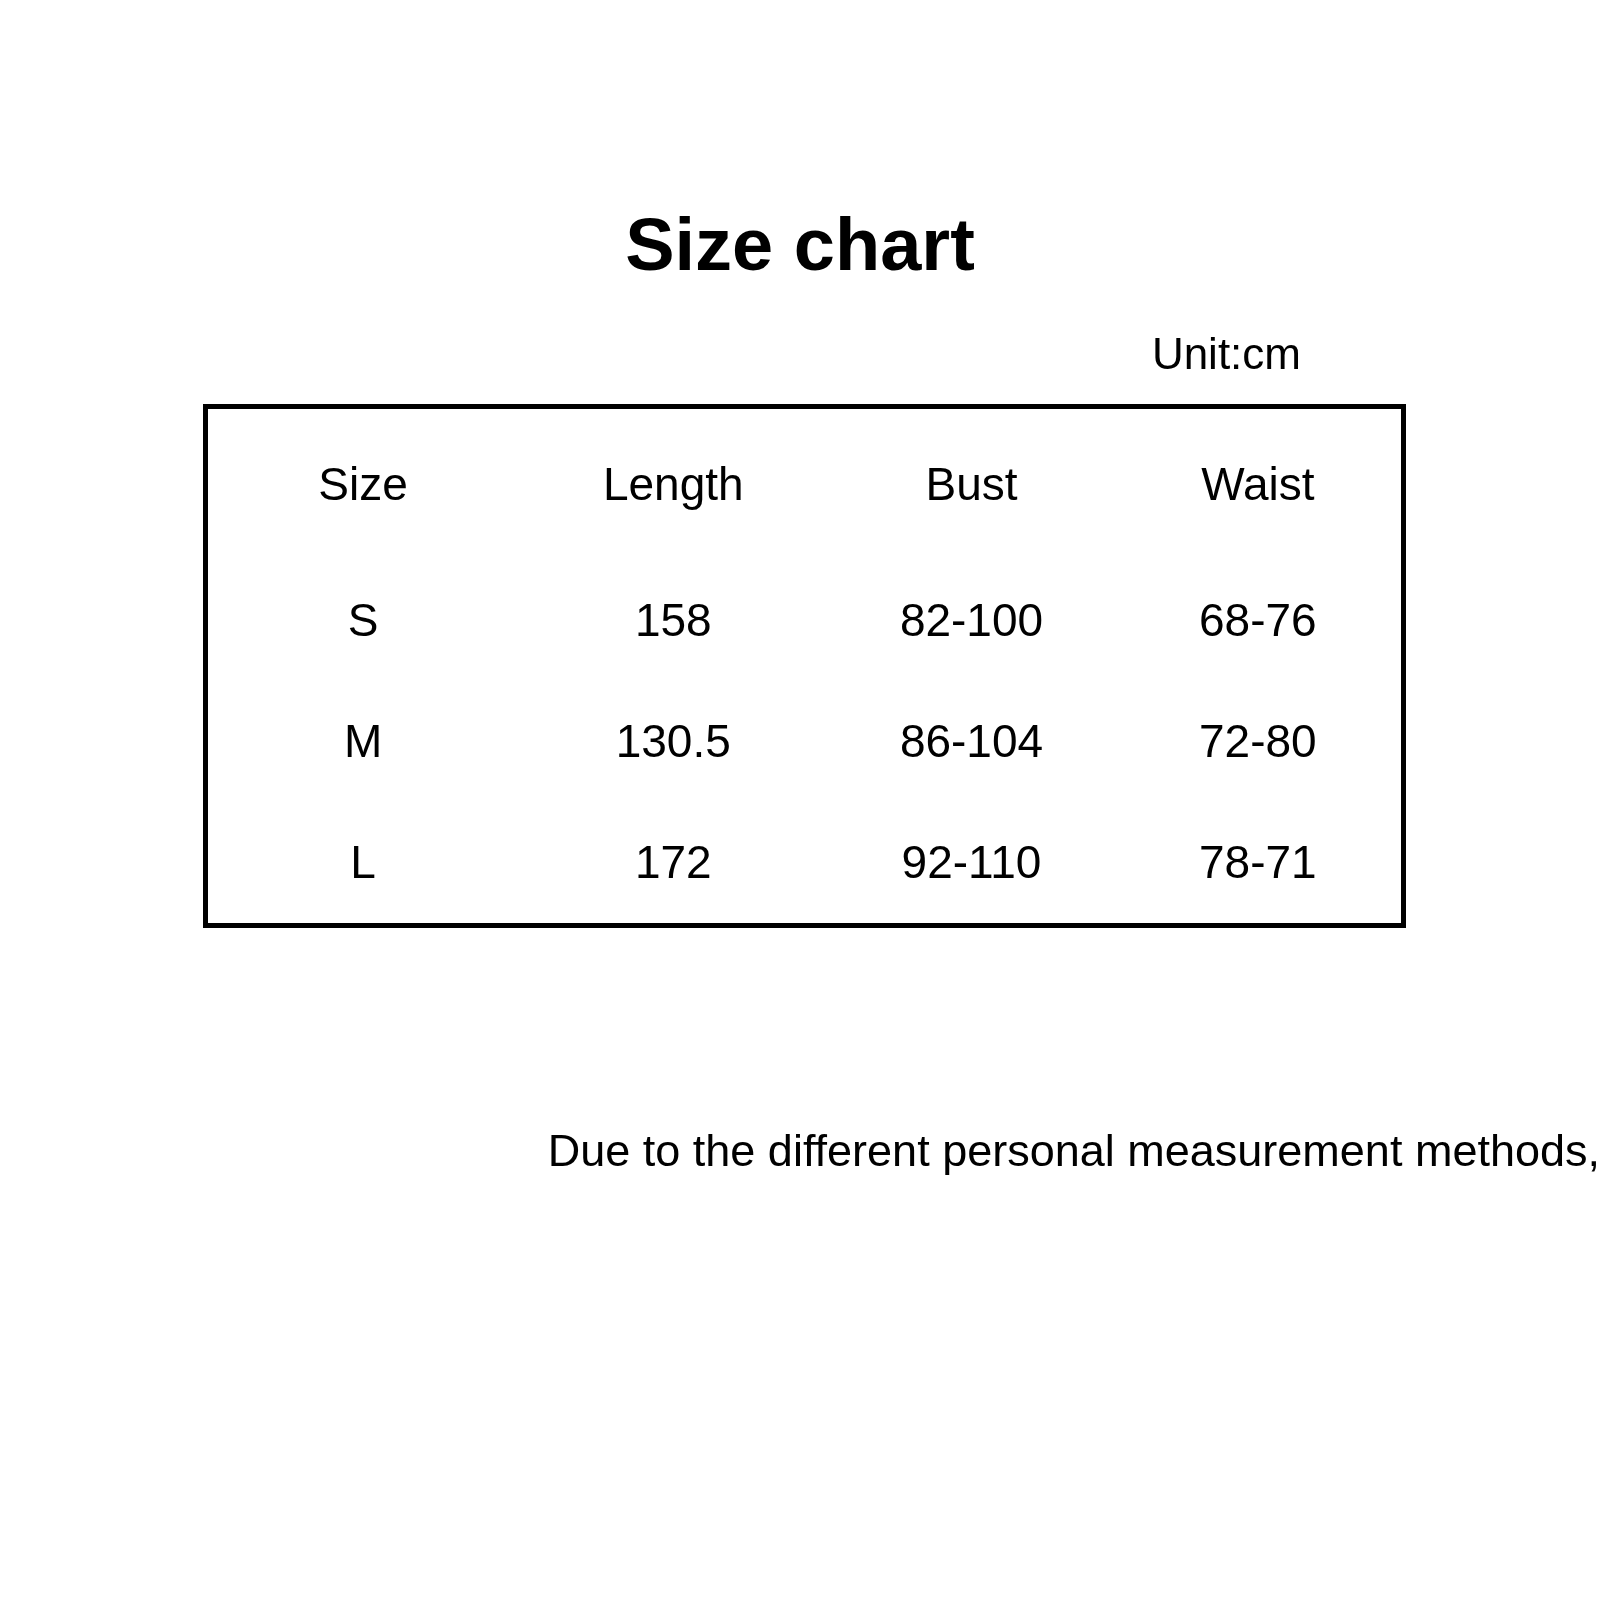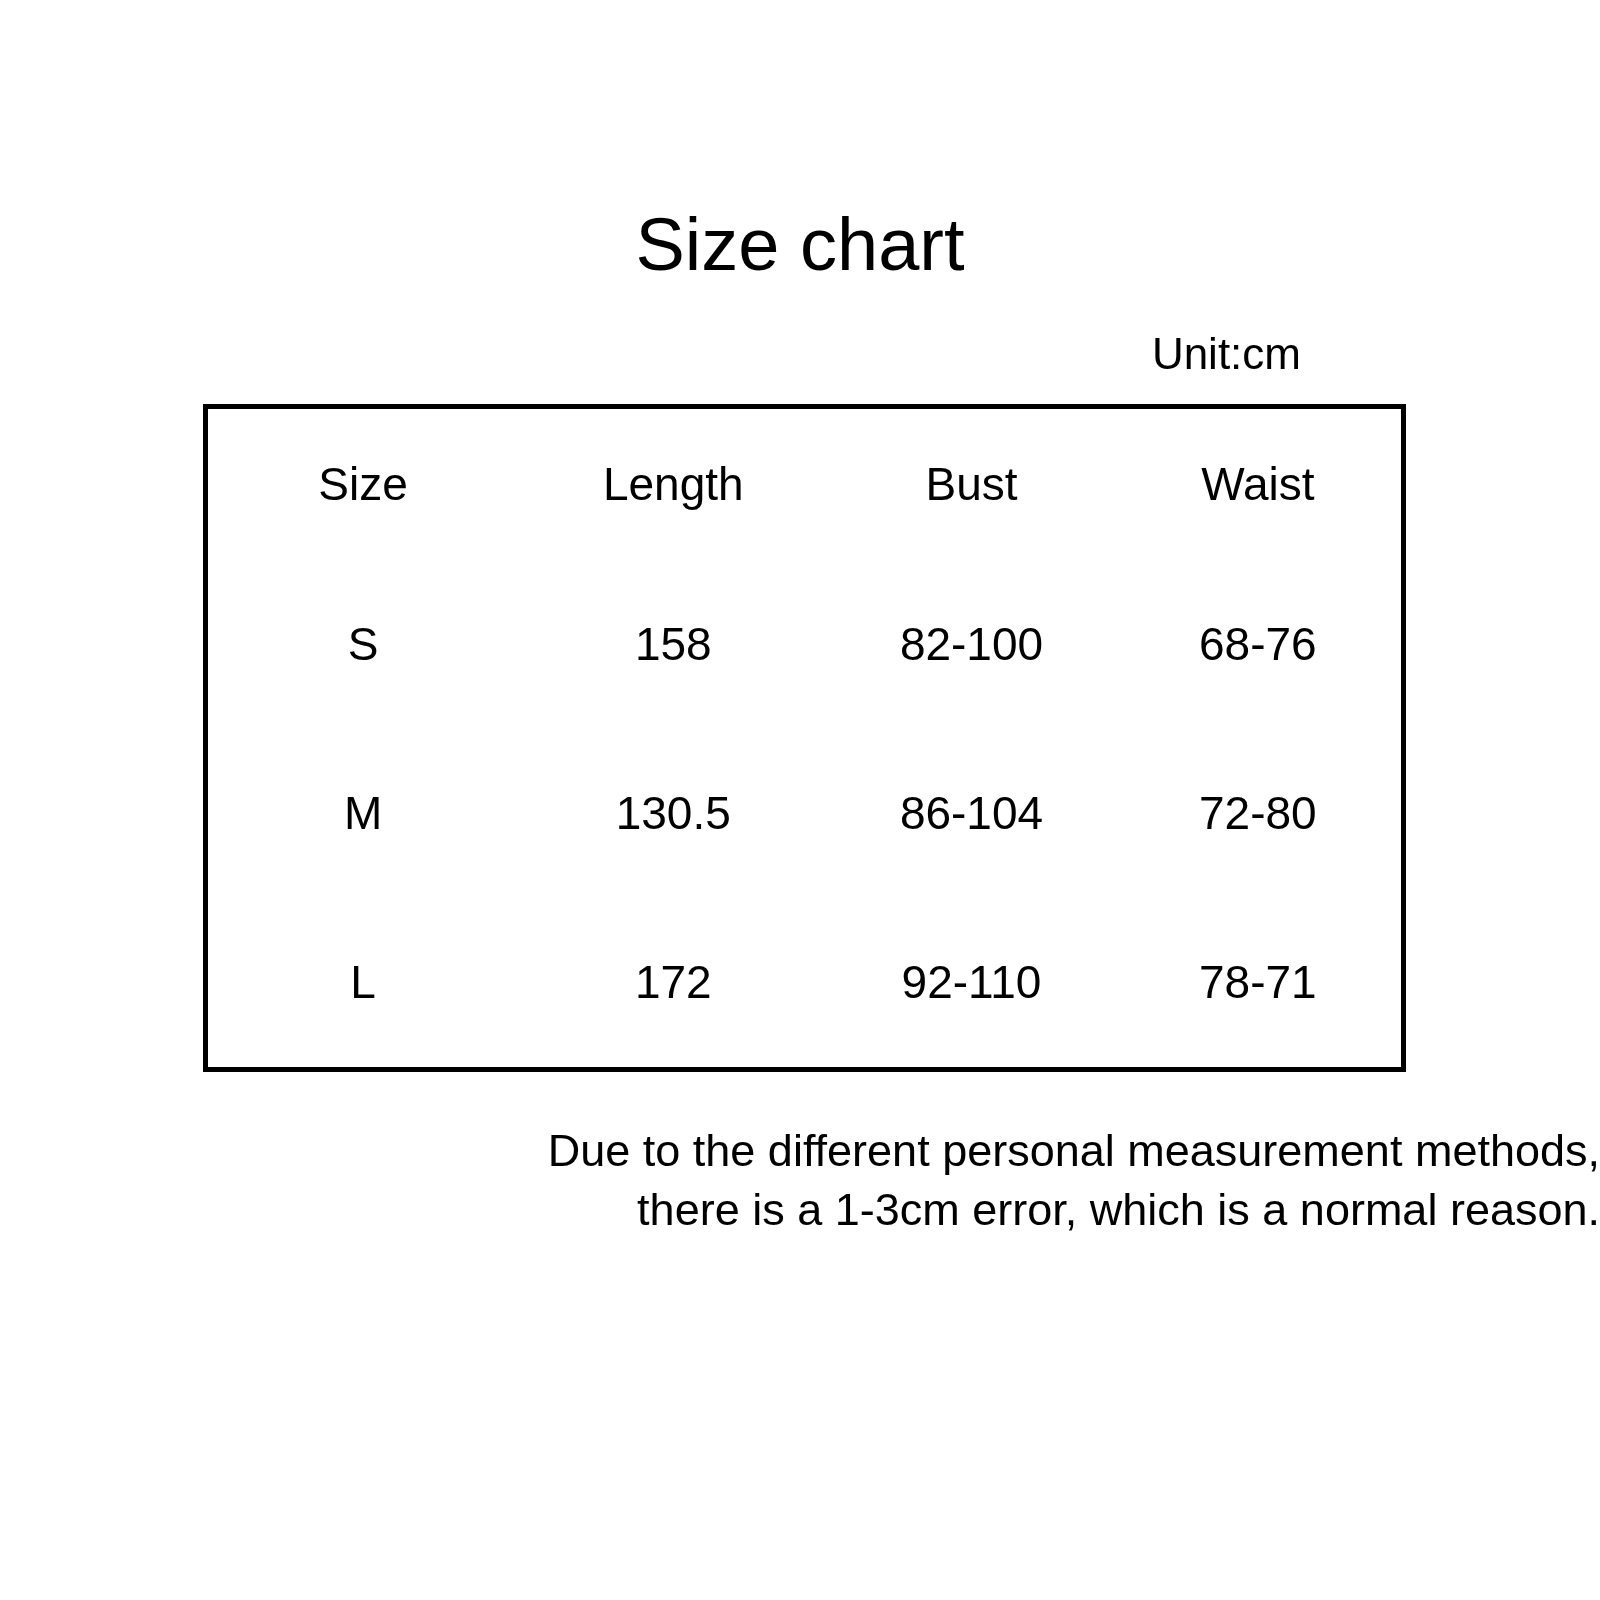--- a/index.html
+++ b/index.html
@@ -21,39 +21,39 @@
     box-sizing: border-box;
   }
   .title {
     position: absolute;
     top: 208px;
     left: 0;
     width: 1600px;
     text-align: center;
     font-size: 74px;
     line-height: 1;
-    font-weight: 400;
+    font-weight: 700;
     letter-spacing: 0px;
   }
   .unit {
     position: absolute;
     top: 332px;
     left: 11px;
     width: 1290px;
     text-align: right;
     font-size: 44px;
     line-height: 1;
     font-weight: 400;
   }
   .table-wrap {
     position: absolute;
     top: 404px;
     left: 203px;
     width: 1203px;
-    height: 668px;
+    height: 524px;
     border: 5px solid #000000;
     box-sizing: border-box;
   }
   table.size-table {
     width: 100%;
     height: 100%;
     border-collapse: collapse;
     table-layout: fixed;
   }
   table.size-table th,
@@ -131,16 +131,15 @@
           <td>172</td>
           <td>92-110</td>
           <td>78-71</td>
         </tr>
       </tbody>
     </table>
   </div>
 
   <div class="note">
     <span class="note-line">Due to the different personal measurement methods,</span>
-    <span class="note-line">there is a 1-3cm error, which is a normal reason.</span>
   </div>
 
 </div>
 
 </body></html>

